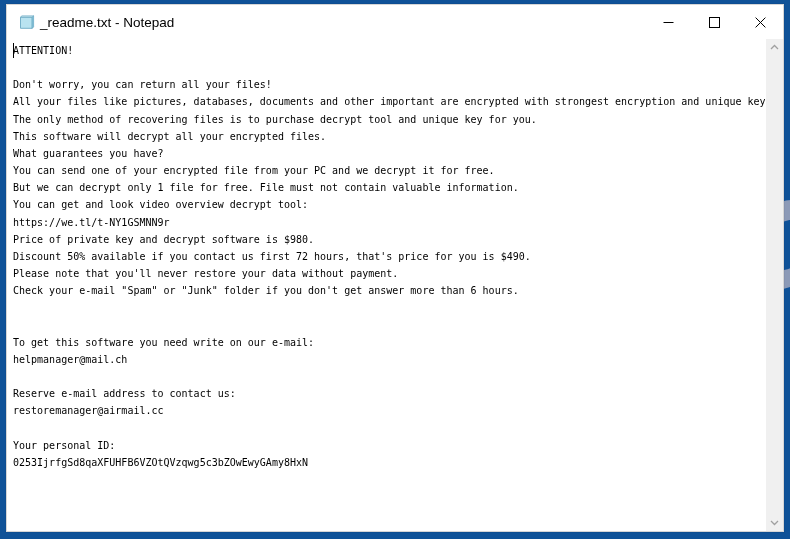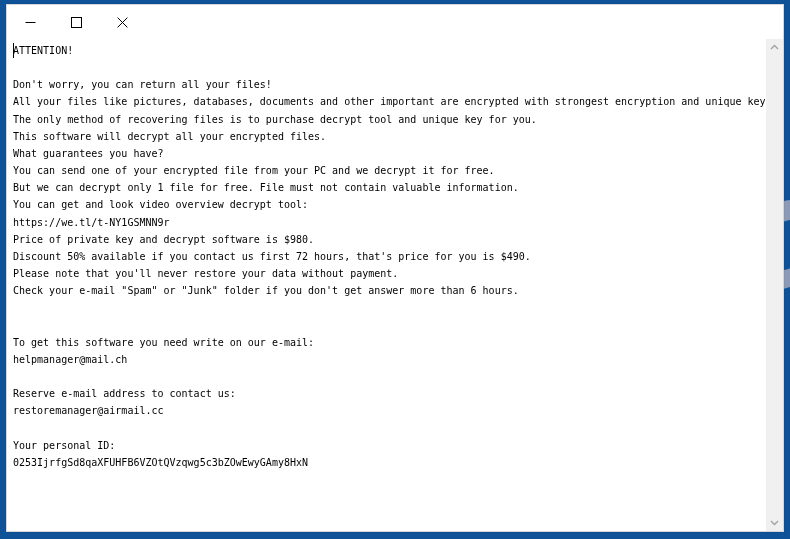--- a/index.html
+++ b/index.html
@@ -183,20 +183,28 @@
 </head>
 <body>
 
 <div id="desktop">
 
   <div class="watermark">pcrisk.com</div>
 
   <div id="window">
 
     <div class="titlebar">
+      <div class="title-left">
+        <svg class="app-icon" viewBox="0 0 17 17">
+          <polygon points="2.5,3.2 14.2,3.2 14.2,14.3 2.5,14.3" fill="#b9e3f0" stroke="#6aa9c4" stroke-width="0.9"></polygon>
+          <polygon points="2.5,3.2 14.2,3.2 15.6,1.9 3.9,1.9" fill="#d9f1f8" stroke="#6aa9c4" stroke-width="0.8"></polygon>
+          <polygon points="14.2,3.2 15.6,1.9 15.6,12.9 14.2,14.3" fill="#8fcfe4" stroke="#6aa9c4" stroke-width="0.8"></polygon>
+        </svg>
+        <span class="title-text">_readme.txt - Notepad</span>
+      </div>
       <div class="win-buttons">
         <div class="win-btn">
           <svg width="11" height="11" viewBox="0 0 11 11">
             <line x1="0.5" y1="5.5" x2="10.5" y2="5.5" stroke="#000" stroke-width="1"></line>
           </svg>
         </div>
         <div class="win-btn">
           <svg width="11" height="11" viewBox="0 0 11 11">
             <rect x="0.5" y="0.5" width="10" height="10" fill="none" stroke="#000" stroke-width="1"></rect>
           </svg>

